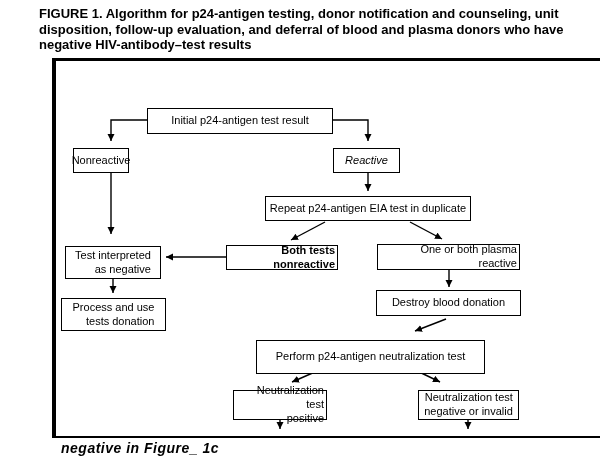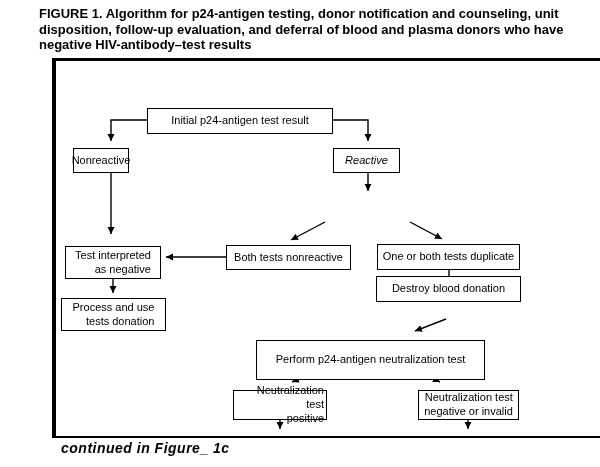--- a/index.html
+++ b/index.html
@@ -79,36 +79,37 @@
       <path d="M434,420 V429" marker-end="url(#arr)"></path>
     </g>
   </svg>
 
   <div class="node" style="left:113px;top:108px;width:186px;height:26px;">Initial p24-antigen test result</div>
 
   <div class="node" style="left:39px;top:148px;width:56px;height:25px;">Nonreactive</div>
 
   <div class="node" style="left:299px;top:148px;width:67px;height:25px;font-style:italic;">Reactive</div>
 
+  <div class="node" style="left:231px;top:196px;width:206px;height:25px;">Repeat p24-antigen EIA test in duplicate</div>
 
   <div class="node" style="left:31px;top:246px;width:96px;height:33px;">Test interpreted
 as negative</div>
 
-  <div class="node" style="left:192px;top:245px;width:125px;height:25px;">Both tests nonreactive</div>
+  <div class="node" style="left:192px;top:245px;width:112px;height:25px;font-weight:bold;">Both tests nonreactive</div>
 
-  <div class="node" style="left:343px;top:244px;width:143px;height:26px;">One or both tests duplicate</div>
+  <div class="node" style="left:343px;top:244px;width:143px;height:26px;">One or both plasma reactive</div>
 
   <div class="node" style="left:27px;top:298px;width:105px;height:33px;">Process and use
 tests donation</div>
 
-  <div class="node" style="left:342px;top:276px;width:145px;height:26px;">Destroy blood donation</div>
+  <div class="node" style="left:342px;top:290px;width:145px;height:26px;">Destroy blood donation</div>
 
-  <div class="node" style="left:222px;top:340px;width:229px;height:40px;">Perform p24-antigen neutralization test</div>
+  <div class="node" style="left:222px;top:340px;width:229px;height:34px;">Perform p24-antigen neutralization test</div>
 
   <div class="node" style="left:199px;top:390px;width:94px;height:30px;">Neutralization test
 positive</div>
 
   <div class="node" style="left:384px;top:390px;width:101px;height:30px;">Neutralization test
 negative or invalid</div>
 
-  <div class="continued">continued in Figure_ 1c</div>
+  <div class="continued">negative in Figure_ 1c</div>
 
 </div>
 
 </body></html>

